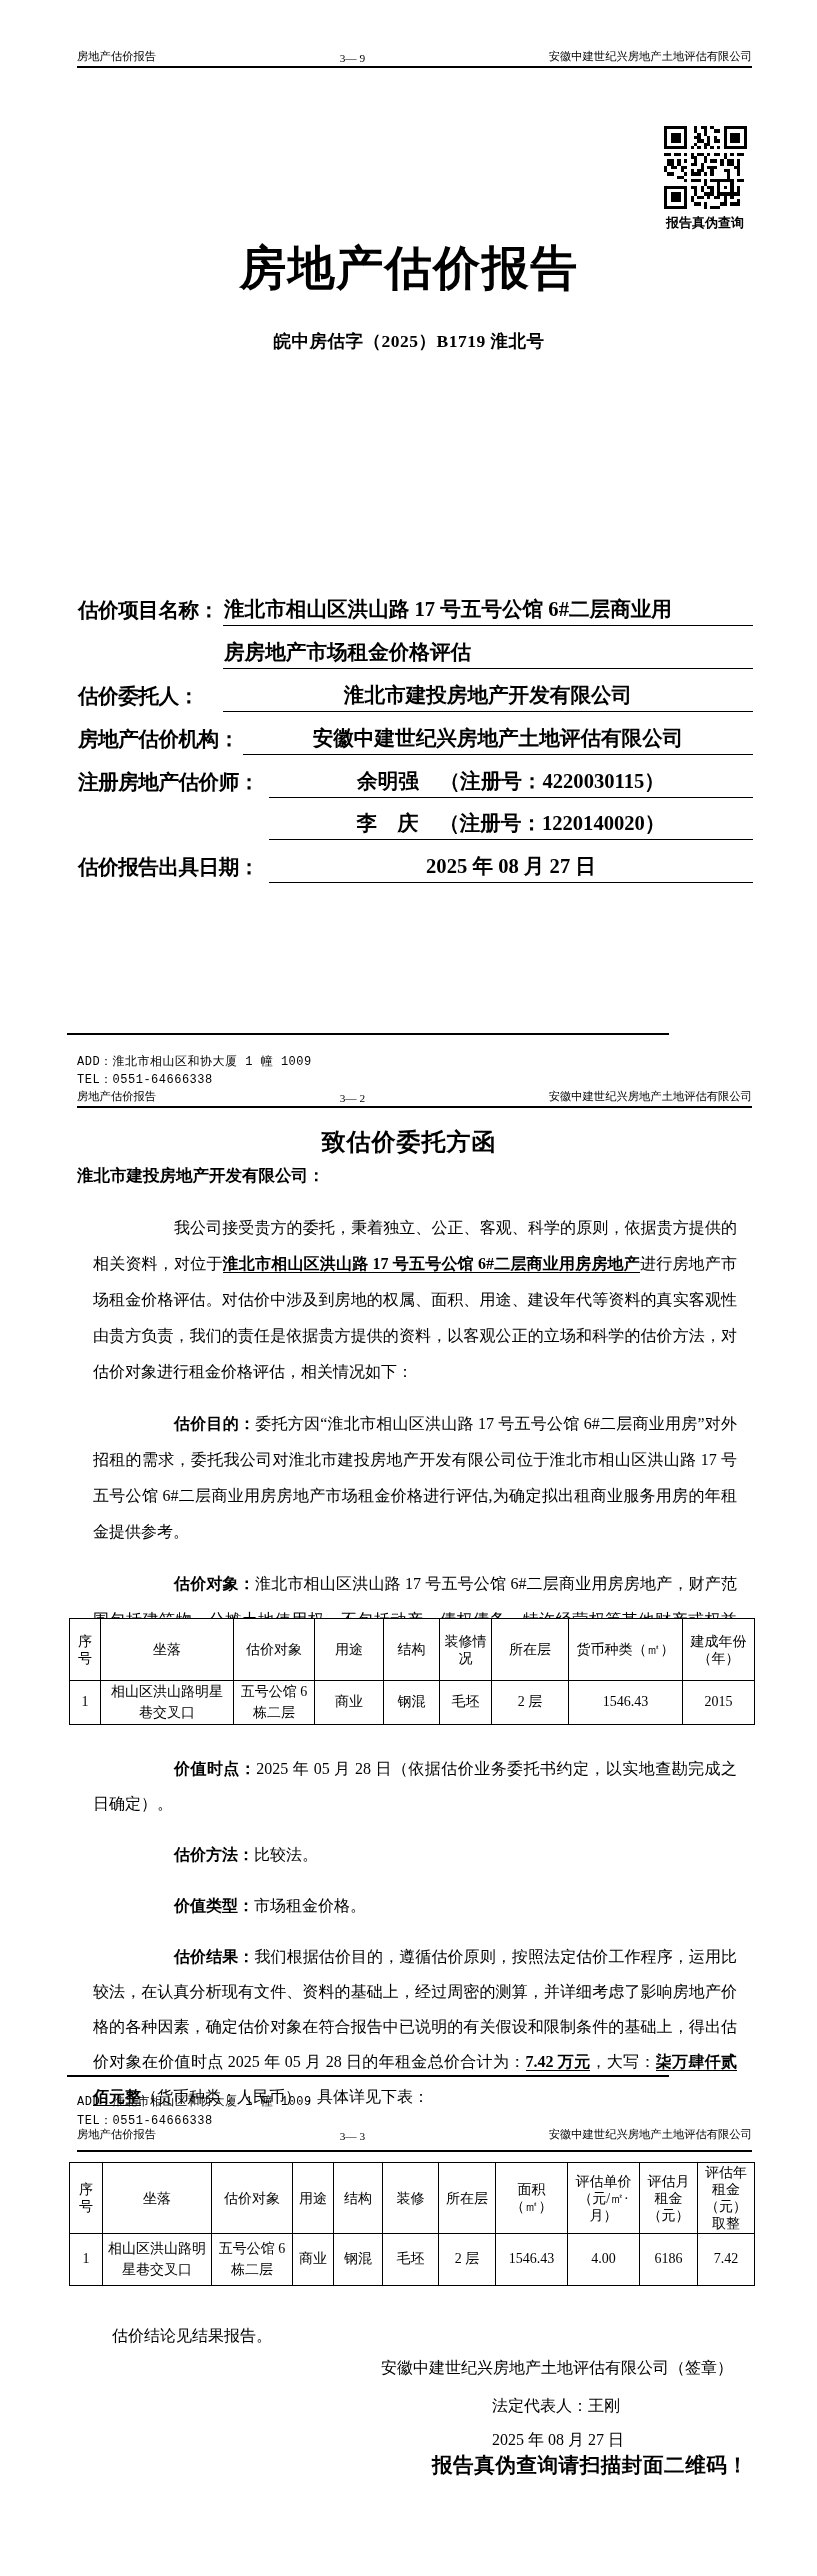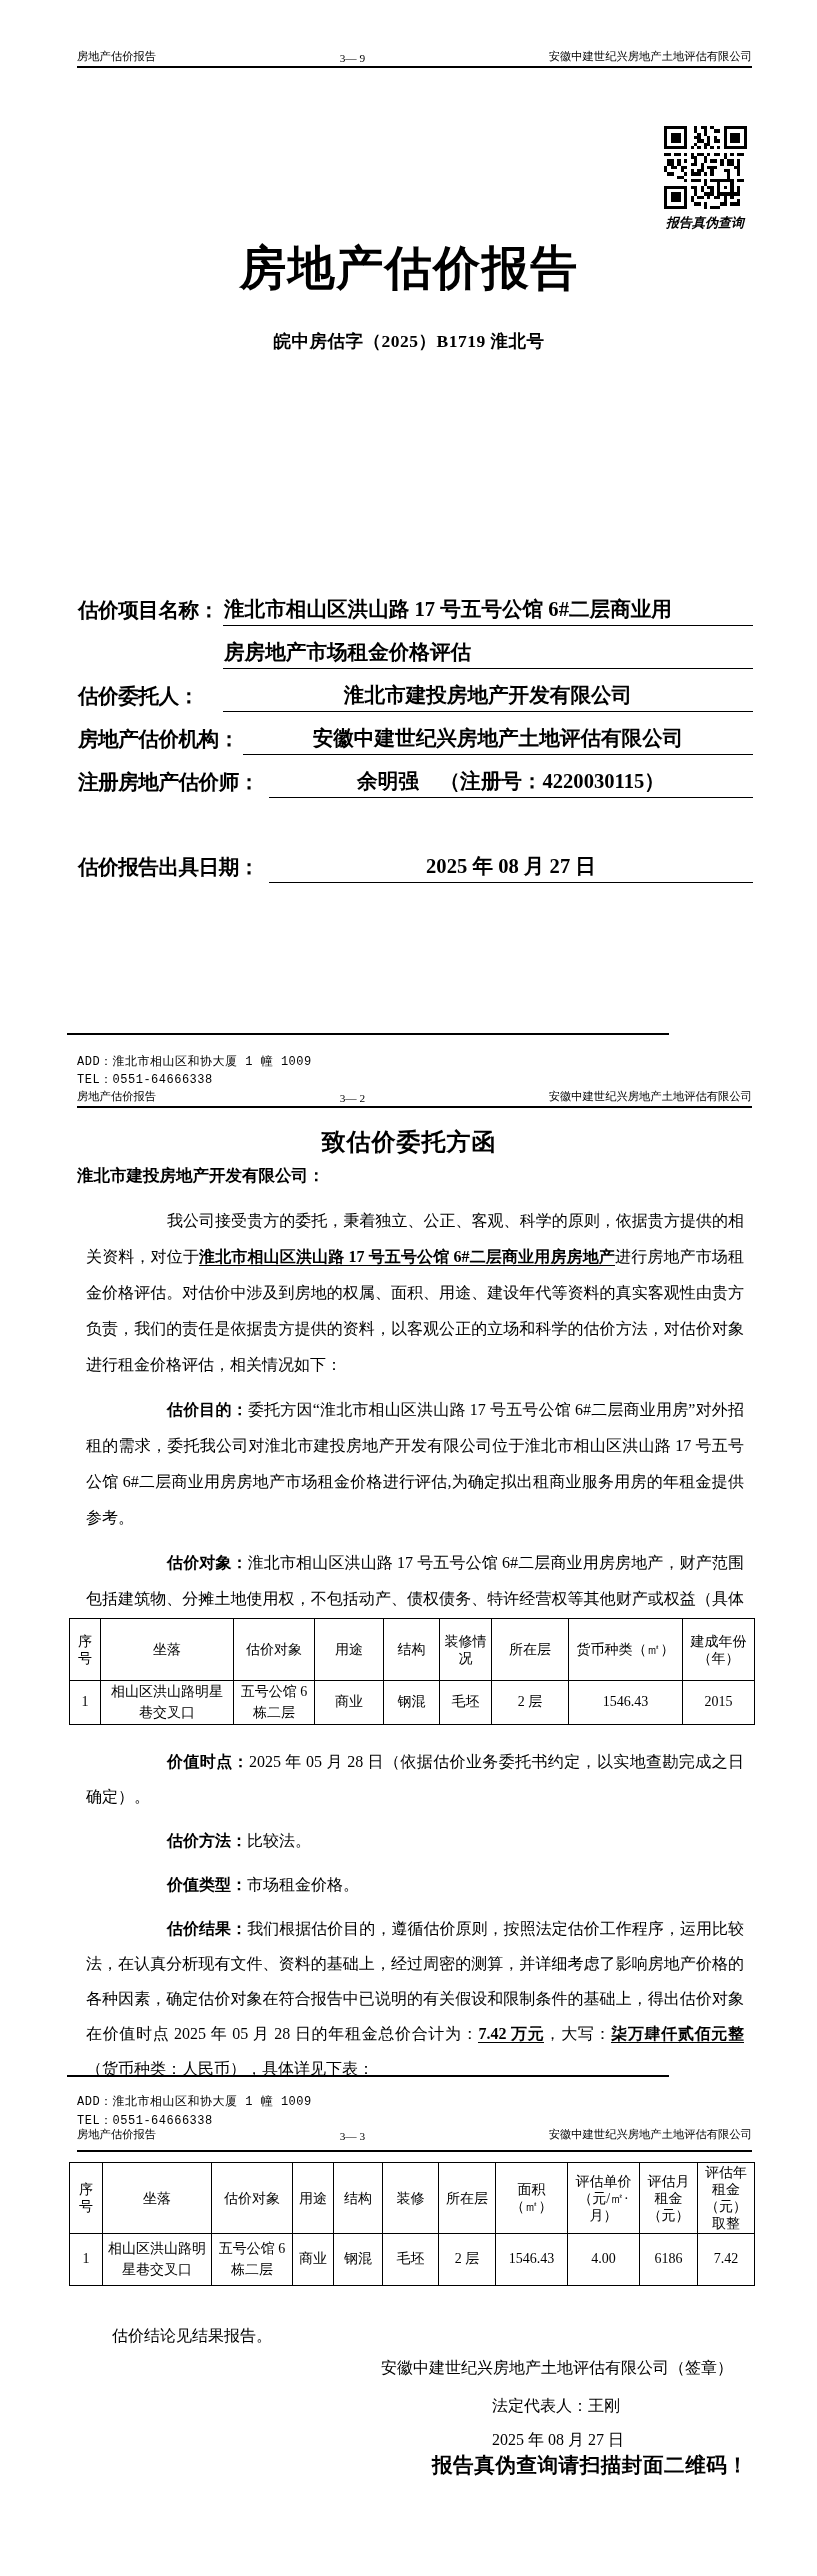--- a/index.html
+++ b/index.html
@@ -18,28 +18,28 @@
   
   .covtitle{left:0;width:100%;text-align:center;font-size:47px;font-weight:bold;letter-spacing:1.5px;}
   .covno{left:0;width:100%;text-align:center;font-size:17.5px;font-weight:bold;letter-spacing:0.5px;}
   .frow{left:77px;width:676px;height:25px;font-size:20.6px;font-weight:bold;white-space:nowrap;}
   .frow .lab{position:absolute;left:1px;bottom:2.1px;letter-spacing:-0.5px;}
   .frow .ul{position:absolute;right:0;bottom:0;height:25px;border-bottom:1.5px solid #000;
             display:flex;align-items:flex-end;justify-content:center;padding-bottom:2.1px;box-sizing:border-box;}
   .frow .ul.left{justify-content:flex-start;padding-left:1px;}
   
   .qrbox{left:664px;top:126px;width:83px;height:83px;}
-  .qrcap{left:659px;top:214px;width:92px;text-align:center;font-size:13px;font-weight:bold;font-style:italic;}
+  .qrcap{left:659px;top:214px;width:92px;text-align:center;font-size:13px;font-weight:bold;}
   
   .lettitle{left:0;width:100%;text-align:center;font-size:24px;font-weight:bold;letter-spacing:1px;}
   .addressee{left:77px;font-size:16.5px;font-weight:bold;}
   .body1,.body2{left:77px;width:676px;font-size:16px;text-align:justify;}
   .body1{line-height:36px;}
   .body2{line-height:35px;}
-  .body1 p,.body2 p{margin:9px;text-indent:81px;}
+  .body1 p,.body2 p{margin:16px;text-indent:81px;}
   .blab{font-weight:bold;}
   .bu{font-weight:bold;border-bottom:1px solid #000;}
   
   table.rpt{border-collapse:collapse;table-layout:fixed;width:685px;font-size:14px;background:#fff;}
   table.rpt th,table.rpt td{border:1px solid #000;text-align:center;vertical-align:middle;
       padding:1px 3.1px;font-weight:normal;word-break:break-all;}
   table.rpt th{line-height:17px;}
   table.rpt td{line-height:20.6px;}
   
   .closeline{font-size:16px;white-space:nowrap;}
@@ -192,20 +192,25 @@
     <span class="ul" style="left:166px">
         <span>安徽中建世纪兴房地产土地评估有限公司</span>
       </span>
   </div>
   <div class="abs frow" style="top:773px">
     <span class="lab">注册房地产估价师：</span>
     <span class="ul" style="left:192px">
         <span>余明强　（注册号：4220030115）</span>
       </span>
   </div>
+  <div class="abs frow" style="top:815px">
+    <span class="ul" style="left:192px">
+        <span>李　庆　（注册号：1220140020）</span>
+      </span>
+  </div>
   <div class="abs frow" style="top:858px">
     <span class="lab">估价报告出具日期：</span>
     <span class="ul" style="left:192px">
         <span>2025 年 08 月 27 日</span>
       </span>
   </div>
 
   <div class="abs frule" style="top:1033px"></div>
   <div class="abs addtel" style="top:1044px">ADD：淮北市相山区和协大厦 1 幢 1009</div>
   <div class="abs addtel" style="top:1062px">TEL：0551-64666338</div>

